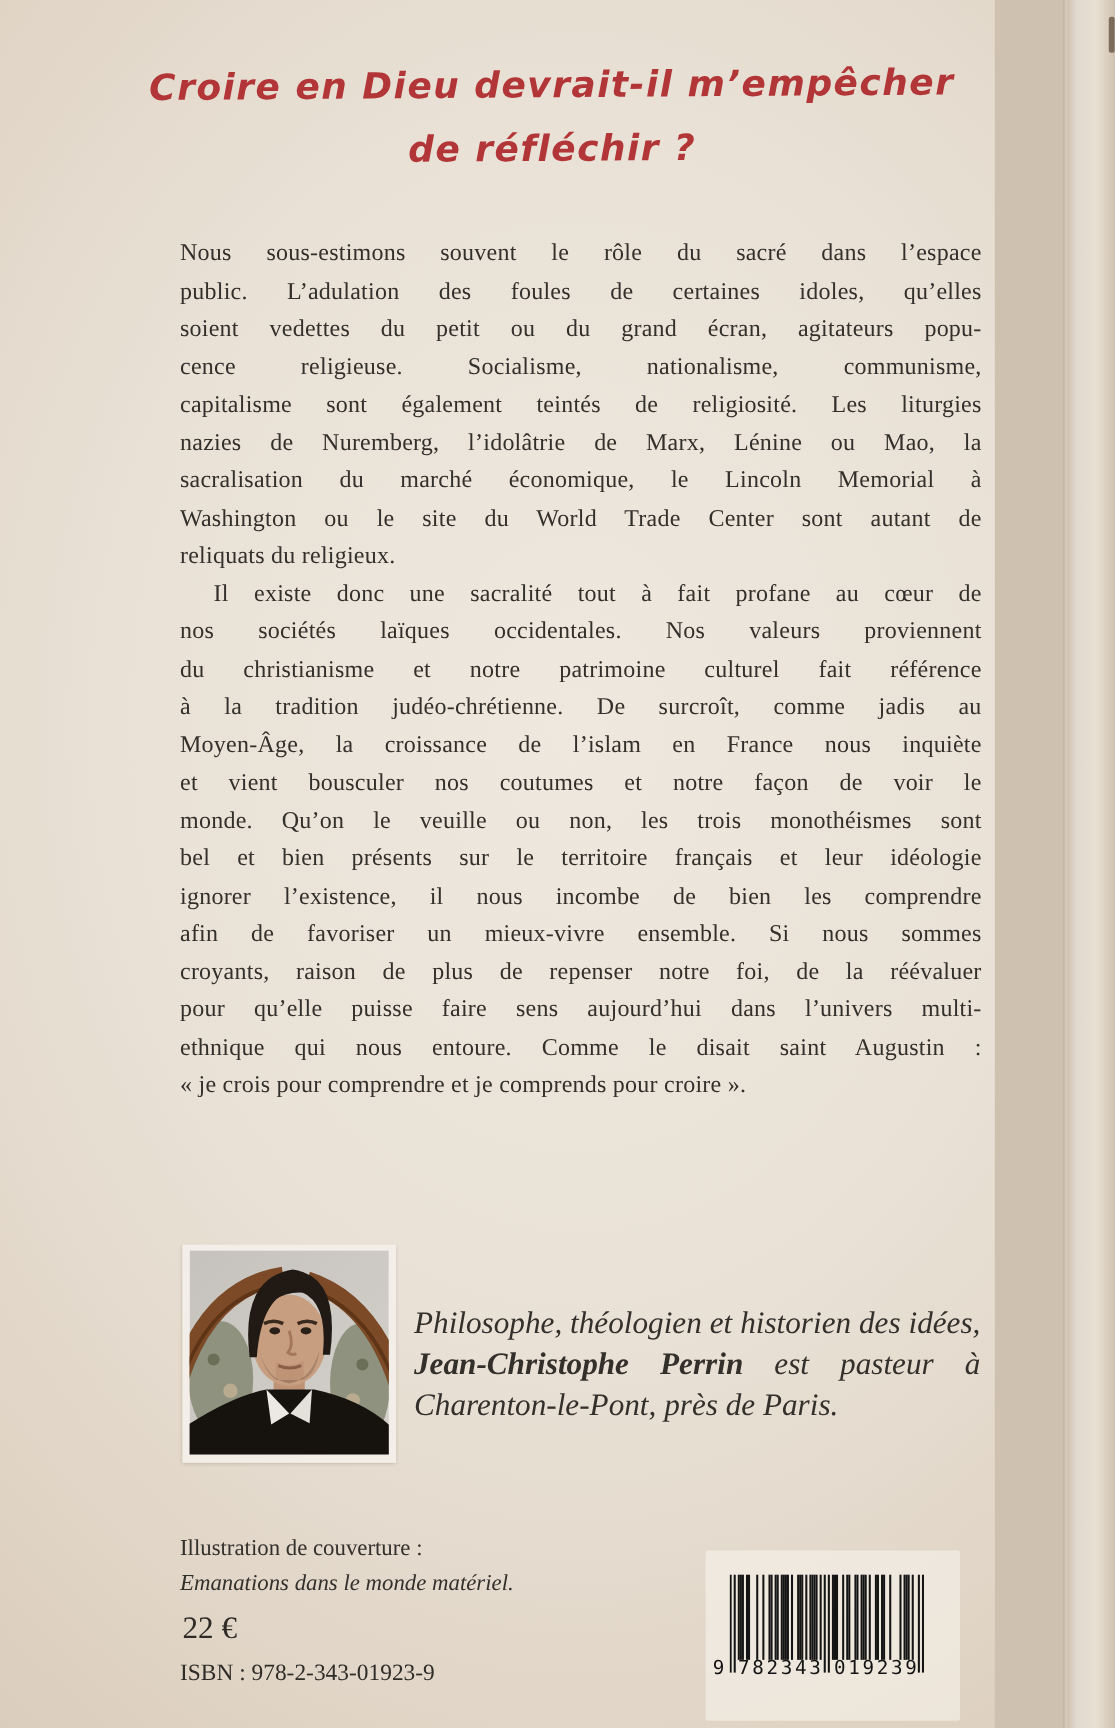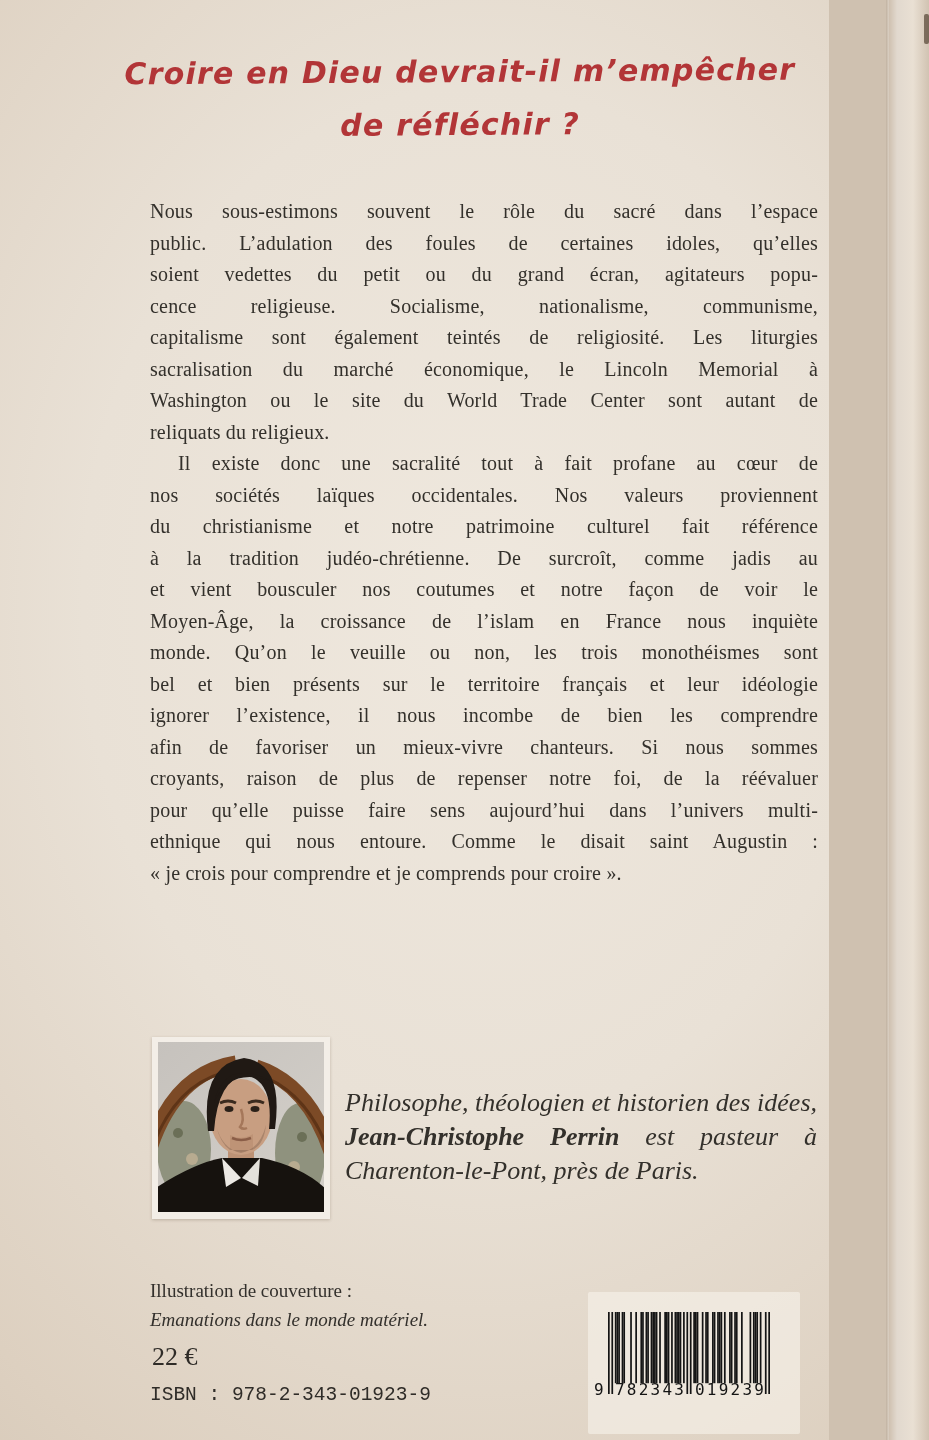--- a/index.html
+++ b/index.html
@@ -59,21 +59,21 @@
   }
   .bio-line{text-align:left;}
   .bio-line.fill{text-align:justify;text-align-last:justify;}
   .bio .bold{font-weight:bold;}
 
   
   .credits{position:absolute;left:150px;top:1280px;color:#33302c;}
   .credits .c1{font-size:19px;}
   .credits .c2{font-size:19px;font-style:italic;margin-top:7px;}
   .price{position:absolute;left:152px;top:1342px;font-size:26px;color:#2f2c28;}
-  .isbn{position:absolute;left:150px;top:1384px;font-size:19.5px;color:#2f2c28;font-family:Liberation Mono, monospace;}
+  .isbn{position:absolute;left:150px;top:1384px;font-size:19.5px;color:#2f2c28;}
 
   
   .barcode-patch{
     position:absolute;left:588px;top:1292px;width:212px;height:142px;
     background:#f9f5ee;opacity:.55;border-radius:2px;
   }
   .barcode-wrap{position:absolute;left:608px;top:1312px;width:162px;height:100px;}
   .barcode-wrap svg{position:absolute;left:0;top:0;width:162px;height:82px;}
   .bc-digits{
     position:absolute;top:68px;left:0;width:162px;height:20px;
@@ -93,35 +93,36 @@
     <div class="t2">de réfléchir ?</div>
   </div>
 
   <div class="synopsis" id="synopsis">
       <div>
         <div class="line fill">Nous sous-estimons souvent le rôle du sacré dans l’espace</div>
         <div class="line fill">public. L’adulation des foules de certaines idoles, qu’elles</div>
         <div class="line fill">soient vedettes du petit ou du grand écran, agitateurs popu-</div>
         <div class="line fill">cence religieuse. Socialisme, nationalisme, communisme,</div>
         <div class="line fill">capitalisme sont également teintés de religiosité. Les liturgies</div>
+        <div class="line fill">nazies de Nuremberg, l’idolâtrie de Marx, Lénine ou Mao, la</div>
         <div class="line fill">sacralisation du marché économique, le Lincoln Memorial à</div>
         <div class="line fill">Washington ou le site du World Trade Center sont autant de</div>
         <div class="line">reliquats du religieux.</div>
       </div>
       <div>
         <div class="line fill indent">Il existe donc une sacralité tout à fait profane au cœur de</div>
         <div class="line fill">nos sociétés laïques occidentales. Nos valeurs proviennent</div>
         <div class="line fill">du christianisme et notre patrimoine culturel fait référence</div>
         <div class="line fill">à la tradition judéo-chrétienne. De surcroît, comme jadis au</div>
+        <div class="line fill">Moyen-Âge, la croissance de l’islam en France nous inquiète</div>
         <div class="line fill">et vient bousculer nos coutumes et notre façon de voir le</div>
-        <div class="line fill">Moyen-Âge, la croissance de l’islam en France nous inquiète</div>
         <div class="line fill">monde. Qu’on le veuille ou non, les trois monothéismes sont</div>
         <div class="line fill">bel et bien présents sur le territoire français et leur idéologie</div>
         <div class="line fill">ignorer l’existence, il nous incombe de bien les comprendre</div>
-        <div class="line fill">afin de favoriser un mieux-vivre chanteurs. Si nous sommes</div>
+        <div class="line fill">afin de favoriser un mieux-vivre ensemble. Si nous sommes</div>
         <div class="line fill">croyants, raison de plus de repenser notre foi, de la réévaluer</div>
         <div class="line fill">pour qu’elle puisse faire sens aujourd’hui dans l’univers multi-</div>
         <div class="line fill">ethnique qui nous entoure. Comme le disait saint Augustin :</div>
         <div class="line">« je crois pour comprendre et je comprends pour croire ».</div>
       </div>
     </div>
 
   <div class="photo">
     <svg viewBox="0 0 178 182">
       <defs>

